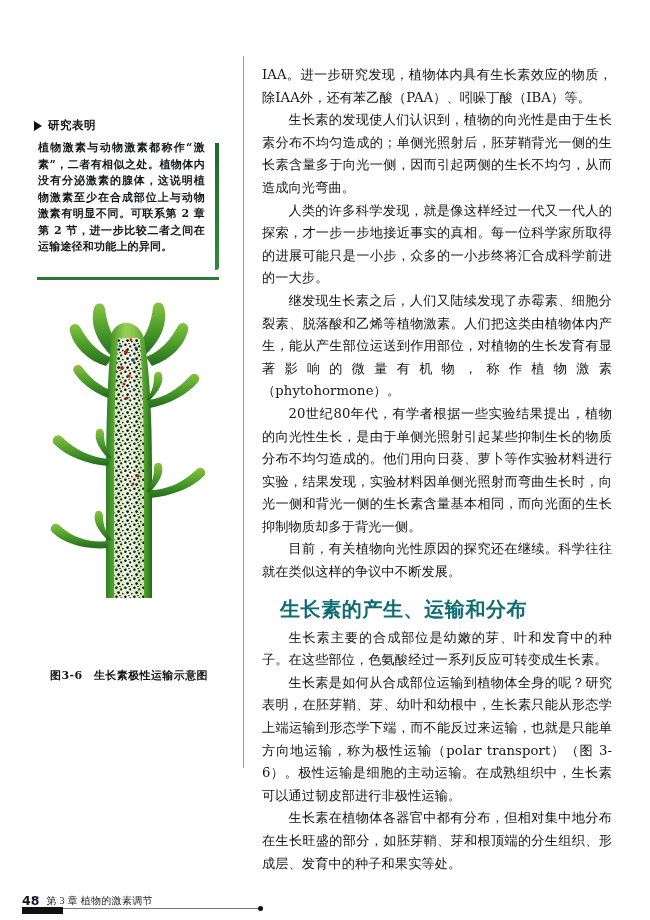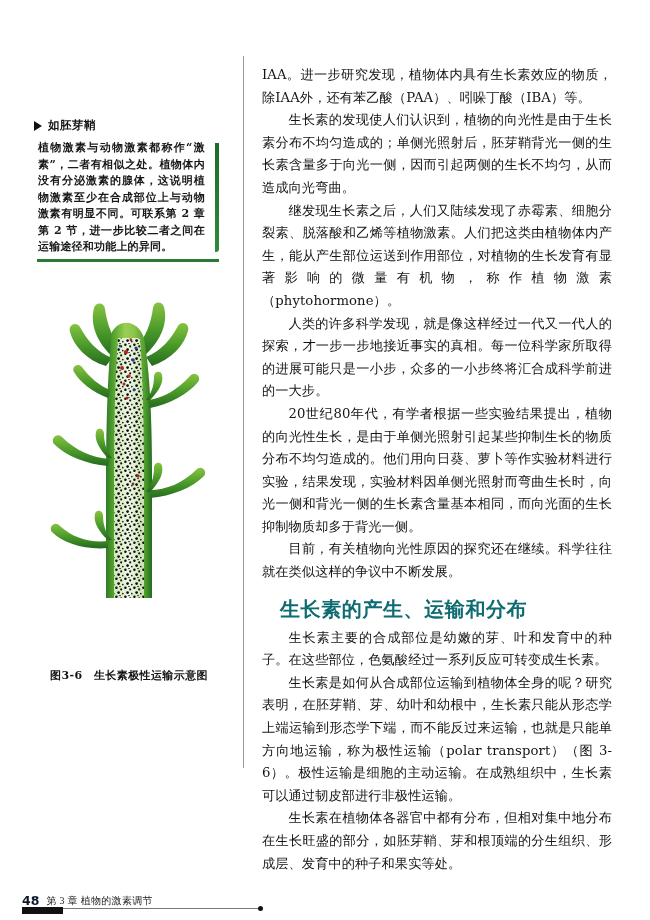--- a/index.html
+++ b/index.html
@@ -47,21 +47,21 @@
   .kl-title {
     font-size: 11.5px;
     font-weight: bold;
     letter-spacing: 0.5px;
     color: #111;
     font-family: "DejaVu Sans", "Liberation Sans", sans-serif;
   }
 
   .kl-box {
     position: relative;
-    padding: 3px 14px 6px 4px;
+    padding: 3px 14px 24px 4px;
   }
   .kl-text {
     font-size: 11px;
     line-height: 16.5px;
     color: #16181a;
     text-align: justify;
     letter-spacing: 0.2px;
     font-family: "DejaVu Serif", "Liberation Serif", serif;
     font-weight: bold;
   }
@@ -201,21 +201,21 @@
   }
 </style>
 </head>
 <body>
 
 <div class="page">
 
   <div class="left-col">
     <div class="kl-header">
       <span class="kl-tri"></span>
-      <span class="kl-title">如胚芽鞘</span>
+      <span class="kl-title">研究表明</span>
     </div>
     <div class="kl-box">
       <div class="kl-text">植物激素与动物激素都称作“激素”，二者有相似之处。植物体内没有分泌激素的腺体，这说明植物激素至少在合成部位上与动物激素有明显不同。可联系第 2 章第 2 节，进一步比较二者之间在运输途径和功能上的异同。</div>
       <div class="kl-rail"></div>
       <div class="kl-underline"></div>
     </div>
   </div>
 
   <div class="figure">
     <div class="plant-wrap">
@@ -303,22 +303,22 @@
       </svg>
     </div>
     <div class="fig-caption">图3-6　生长素极性运输示意图</div>
   </div>
 
   <div class="v-divider"></div>
 
   <div class="right-col">
     <p class="body-p">IAA。进一步研究发现，植物体内具有生长素效应的物质，除IAA外，还有苯乙酸（PAA）、吲哚丁酸（IBA）等。</p>
     <p class="body-p indent">生长素的发现使人们认识到，植物的向光性是由于生长素分布不均匀造成的；单侧光照射后，胚芽鞘背光一侧的生长素含量多于向光一侧，因而引起两侧的生长不均匀，从而造成向光弯曲。</p>
+    <p class="body-p indent">人类的许多科学发现，就是像这样经过一代又一代人的探索，才一步一步地接近事实的真相。每一位科学家所取得的进展可能只是一小步，众多的一小步终将汇合成科学前进的一大步。</p>
     <p class="body-p indent">继发现生长素之后，人们又陆续发现了赤霉素、细胞分裂素、脱落酸和乙烯等植物激素。人们把这类由植物体内产生，能从产生部位运送到作用部位，对植物的生长发育有显著影响的微量有机物，称作植物激素（phytohormone）。</p>
-    <p class="body-p indent">人类的许多科学发现，就是像这样经过一代又一代人的探索，才一步一步地接近事实的真相。每一位科学家所取得的进展可能只是一小步，众多的一小步终将汇合成科学前进的一大步。</p>
     <p class="body-p indent">20世纪80年代，有学者根据一些实验结果提出，植物的向光性生长，是由于单侧光照射引起某些抑制生长的物质分布不均匀造成的。他们用向日葵、萝卜等作实验材料进行实验，结果发现，实验材料因单侧光照射而弯曲生长时，向光一侧和背光一侧的生长素含量基本相同，而向光面的生长抑制物质却多于背光一侧。</p>
     <p class="body-p indent">目前，有关植物向光性原因的探究还在继续。科学往往就在类似这样的争议中不断发展。</p>
 
     <h2 class="section-head">生长素的产生、运输和分布</h2>
 
     <p class="body-p indent">生长素主要的合成部位是幼嫩的芽、叶和发育中的种子。在这些部位，色氨酸经过一系列反应可转变成生长素。</p>
     <p class="body-p indent">生长素是如何从合成部位运输到植物体全身的呢？研究表明，在胚芽鞘、芽、幼叶和幼根中，生长素只能从形态学上端运输到形态学下端，而不能反过来运输，也就是只能单方向地运输，称为极性运输（polar transport）（图 3-6）。极性运输是细胞的主动运输。在成熟组织中，生长素可以通过韧皮部进行非极性运输。</p>
     <p class="body-p indent">生长素在植物体各器官中都有分布，但相对集中地分布在生长旺盛的部分，如胚芽鞘、芽和根顶端的分生组织、形成层、发育中的种子和果实等处。</p>
   </div>
 

